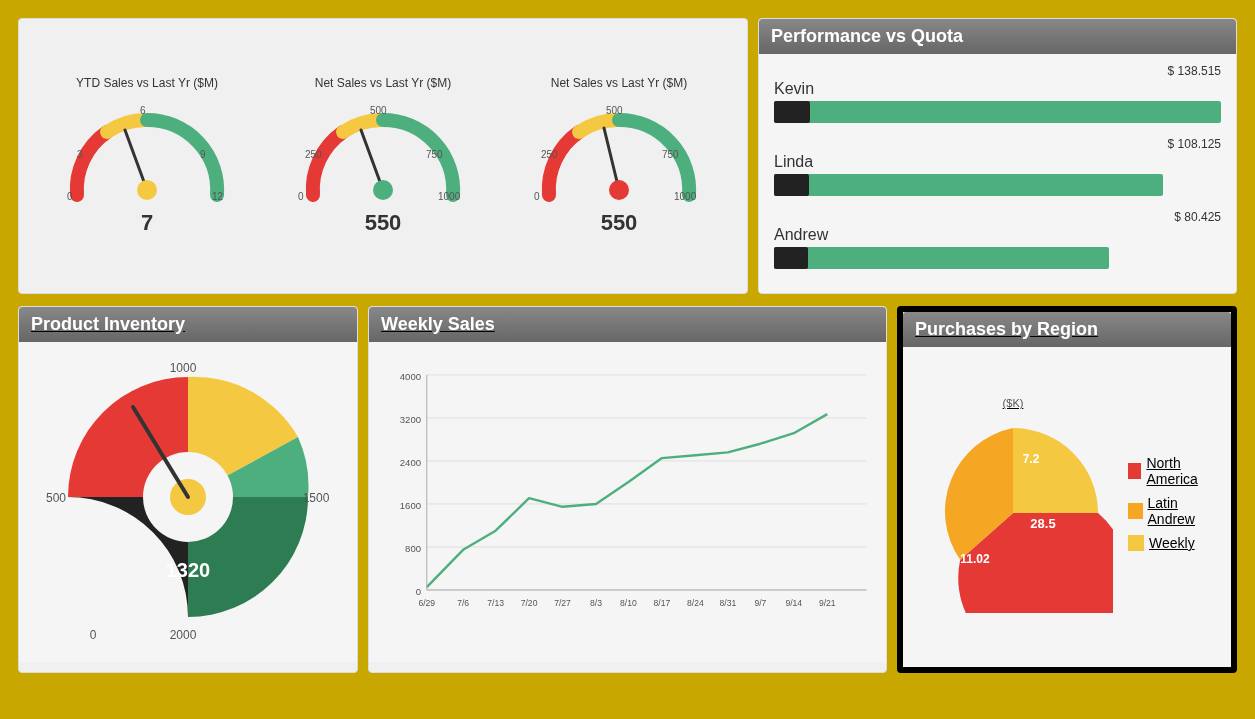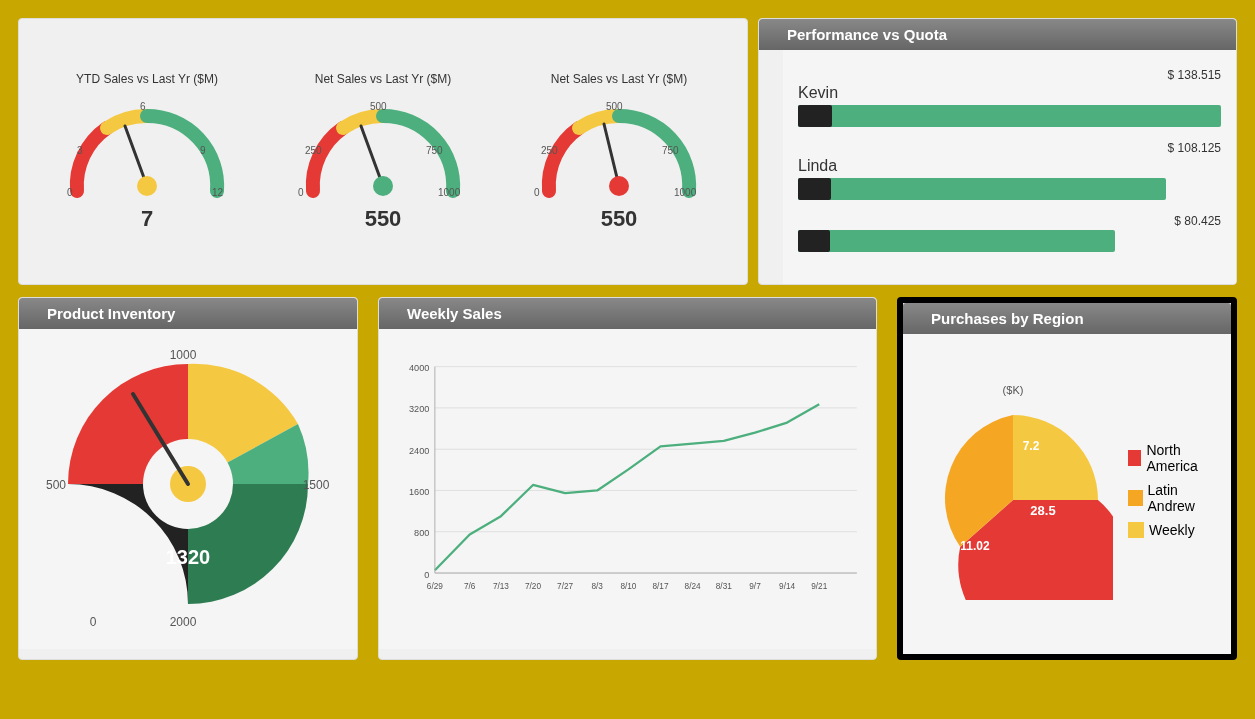--- a/index.html
+++ b/index.html
@@ -14,33 +14,34 @@
       background: #c8a800;
       padding: 8px;
     }
     .top-row {
       display: flex;
       gap: 10px;
       margin-bottom: 12px;
     }
     .bottom-row {
       display: flex;
-      gap: 20px;
+      gap: 10px;
+      text-decoration: underline;
     }
     .card {
       background: #f0f0f0;
       border-radius: 4px;
       overflow: hidden;
     }
     .card-header {
       background: linear-gradient(180deg, #888 0%, #666 100%);
       color: white;
       font-weight: bold;
-      font-size: 15px;
-      padding: 7px 28px;
+      font-size: 18px;
+      padding: 7px 12px;
       border-radius: 3px 3px 0 0;
     }
     .card-body {
       padding: 10px;
       background: #f5f5f5;
     }
 
     
     .gauges-card {
       flex: 0 0 730px;
@@ -74,22 +75,21 @@
       color: #333;
       margin-top: -5px;
     }
 
     
     .perf-card {
       flex: 1;
       border: 1px solid #ddd;
     }
     .perf-body {
-      padding: 18px 15px;
-      margin-left: 24px;
+      padding: 10px 15px;
     }
     .perf-row {
       margin-bottom: 14px;
     }
     .perf-amount {
       font-size: 12px;
       color: #333;
       text-align: right;
       margin-bottom: 2px;
     }
@@ -252,20 +252,21 @@
         <div class="perf-row">
           <div class="perf-amount">$ 108.125</div>
           <div class="perf-name">Linda</div>
           <div class="perf-bar-bg" style="width:87%;">
             <div class="perf-bar-black" style="width:9%;"></div>
           </div>
         </div>
 
         <div class="perf-row">
           <div class="perf-amount">$ 80.425</div>
+          <div class="perf-name">Andrew</div>
           <div class="perf-bar-bg" style="width:75%;">
             <div class="perf-bar-black" style="width:10%;"></div>
           </div>
         </div>
       </div>
     </div>
   </div>
 
   <div class="bottom-row">
 

